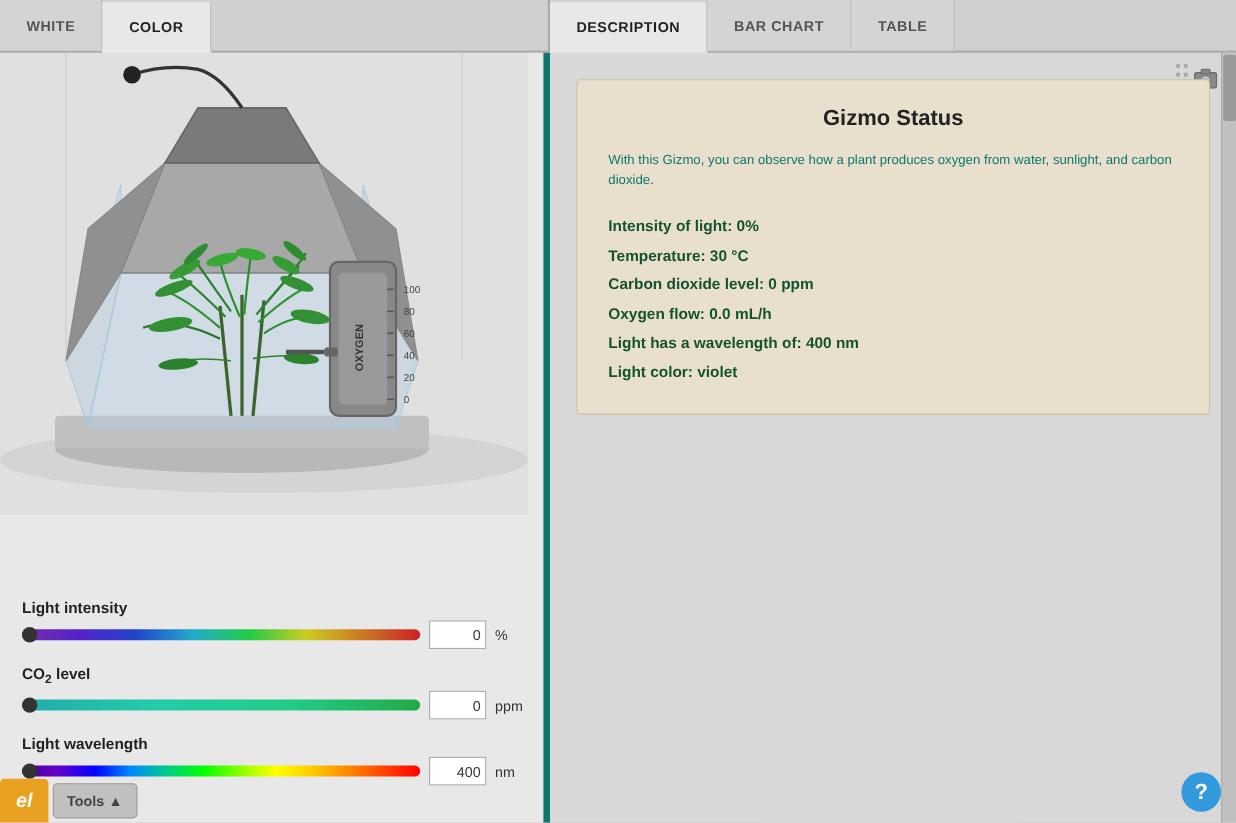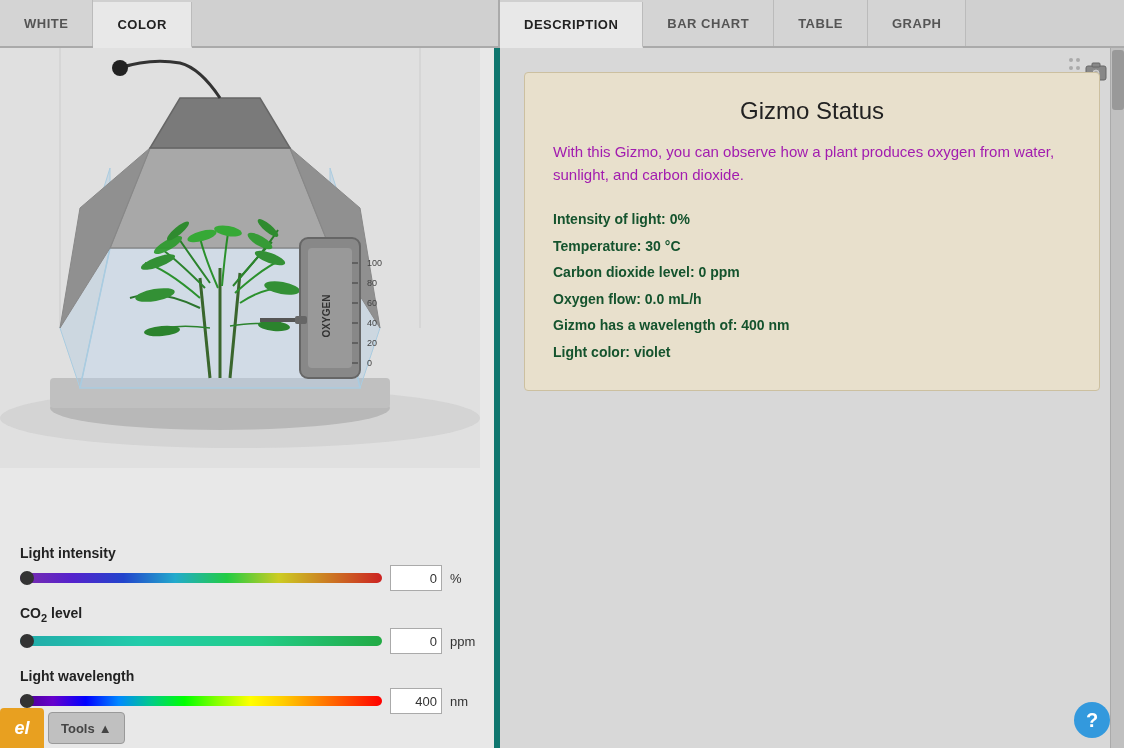--- a/index.html
+++ b/index.html
@@ -204,29 +204,29 @@
     
     .status-card {
       background: #e8e0cc;
       border: 1px solid #ccc0a0;
       border-radius: 4px;
       padding: 24px 28px;
       margin: 8px 8px 0 8px;
       position: relative;
     }
     .status-title {
-      font-size: 24px;
-      font-weight: normal;
+      font-size: 20px;
+      font-weight: bold;
       color: #222;
       text-align: center;
       margin-bottom: 16px;
     }
     .status-intro {
-      font-size: 15px;
-      color: #a21caf;
+      font-size: 12px;
+      color: #0f766e;
       margin-bottom: 20px;
       line-height: 1.5;
     }
     .status-data {
       font-size: 14px;
       color: #14532d;
       line-height: 1.9;
     }
     .status-data .label {
       font-weight: bold;
@@ -354,21 +354,20 @@
 
 <div class="tab-bar">
   <div class="tab-left">
     <div class="tab">WHITE</div>
     <div class="tab active">COLOR</div>
   </div>
   <div class="tab-right">
     <div class="tab active">DESCRIPTION</div>
     <div class="tab">BAR CHART</div>
     <div class="tab">TABLE</div>
-    <div class="tab">GRAPH</div>
   </div>
 </div>
 
 <div class="main-layout">
 
   <div class="left-panel">
 
     <div class="temp-display">30.0</div>
 
     <div class="temp-axis">Temperature (°C)</div>
@@ -550,21 +549,21 @@
           </div>
           <div>
             <span class="label">Carbon dioxide level:</span>
             <span class="value">0 ppm</span>
           </div>
           <div>
             <span class="label">Oxygen flow:</span>
             <span class="value">0.0 mL/h</span>
           </div>
           <div>
-            <span class="label">Gizmo has a wavelength of:</span>
+            <span class="label">Light has a wavelength of:</span>
             <span class="value">400 nm</span>
           </div>
           <div>
             <span class="label">Light color:</span>
             <span class="value">violet</span>
           </div>
         </div>
       </div>
 
     </div>

